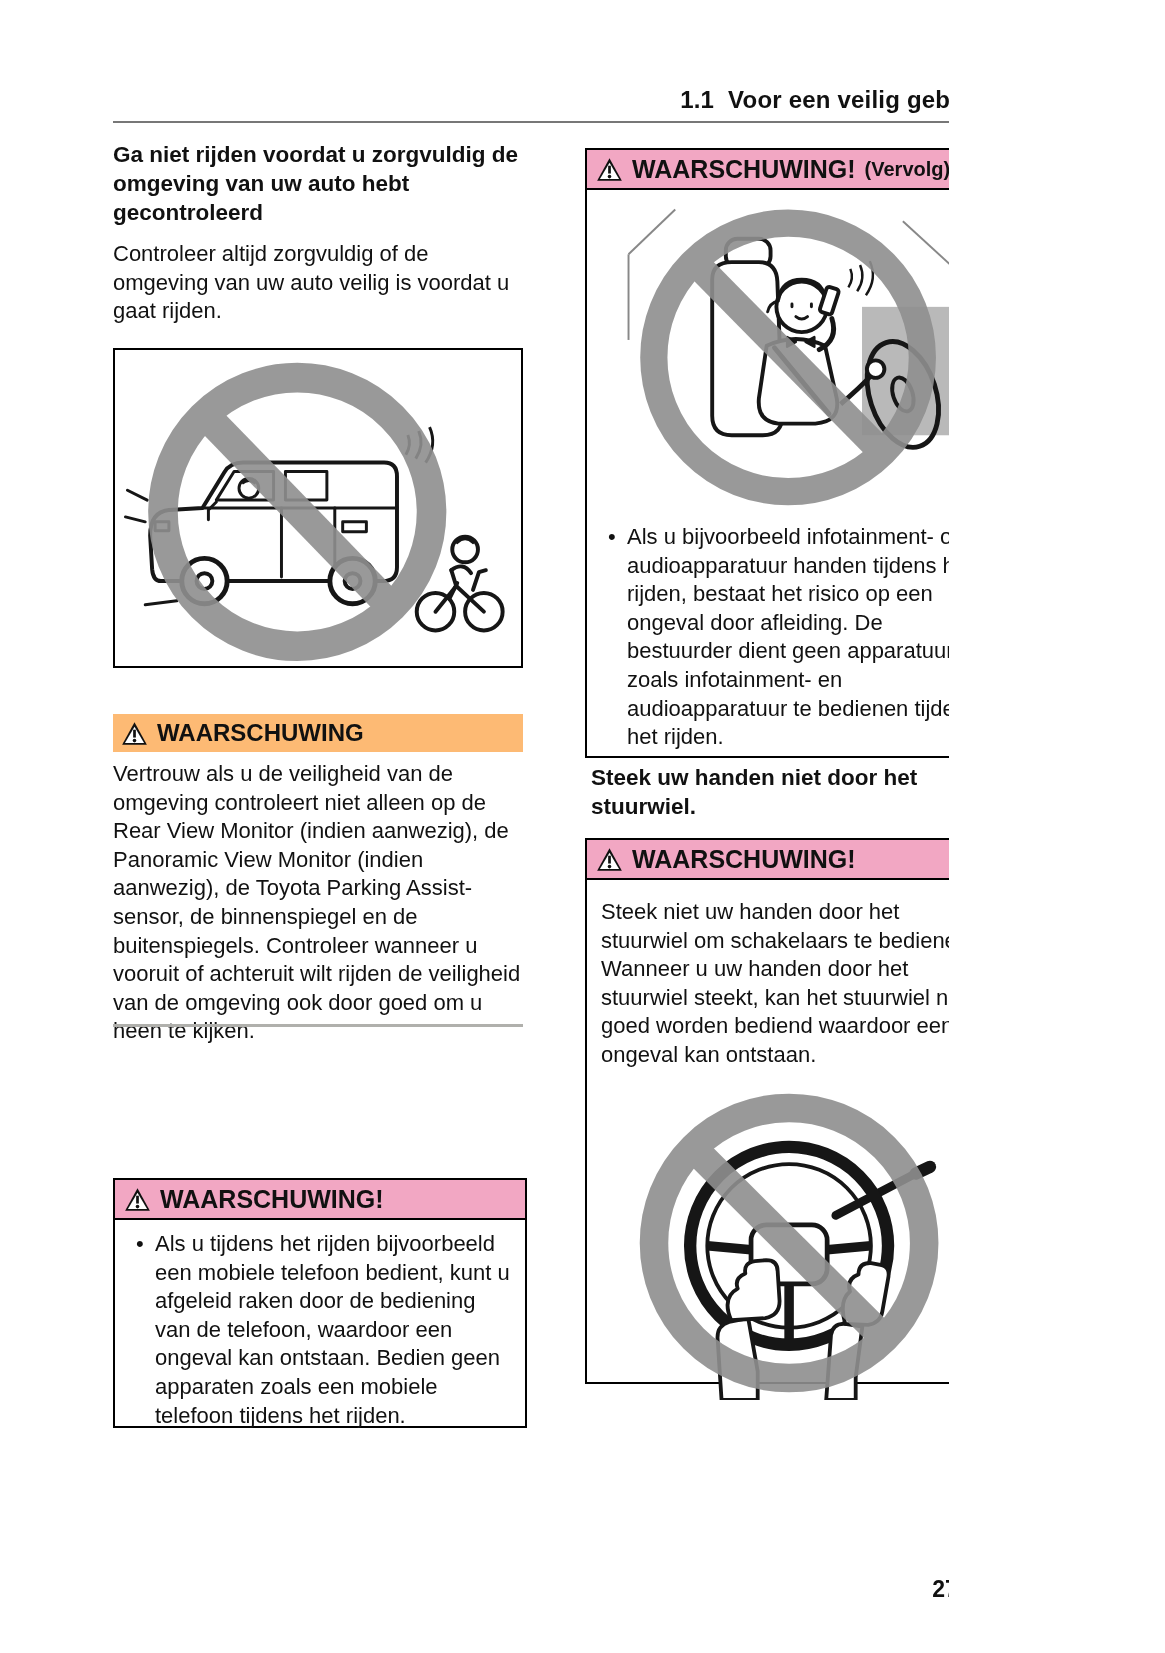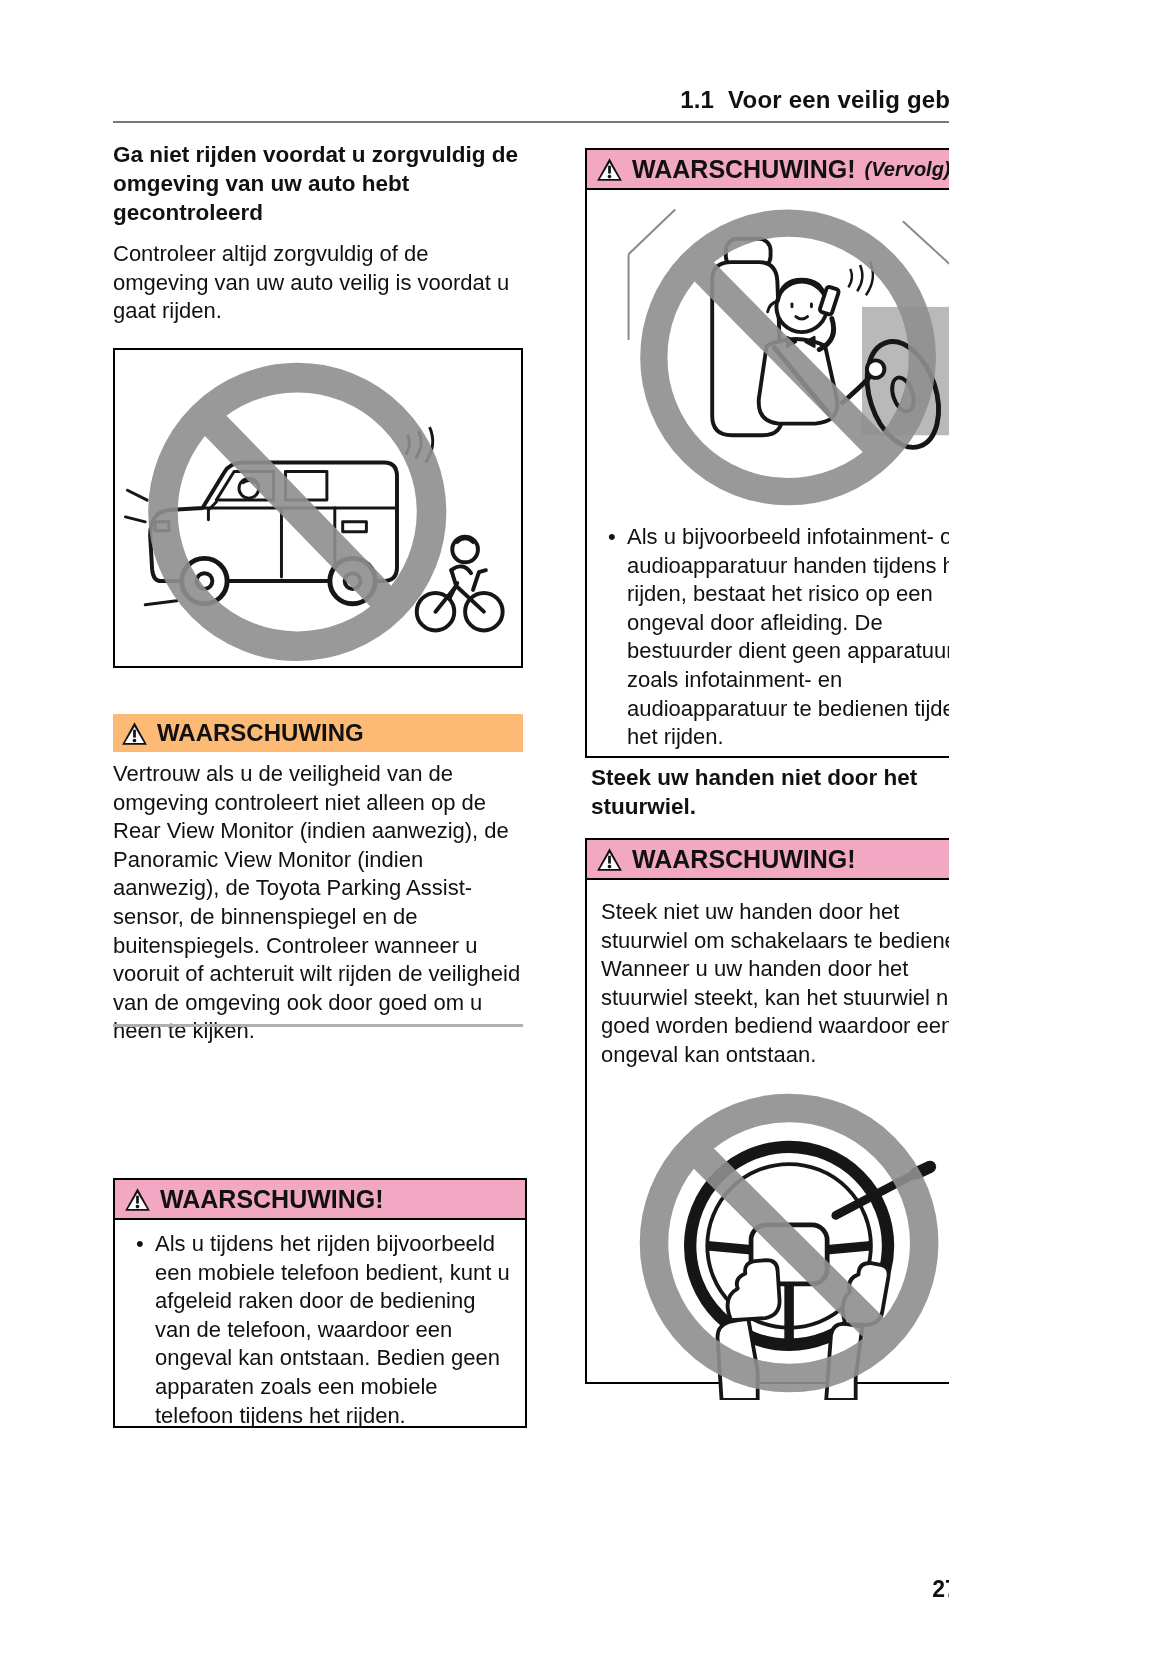--- a/index.html
+++ b/index.html
@@ -25,21 +25,21 @@
   .graybar { left:113px; top:714px; width:410px; height:38px; background:#fdba74;
              display:flex; align-items:center; gap:9px; padding:0 8px; font-weight:bold; font-size:24px; }
   .gray-body { left:113px; top:760px; width:412px; }
   .gray-rule { left:113px; top:1024px; width:410px; height:3px; background:#b0b0ac; }
   .l-heading2 { left:113px; top:1066px; width:416px; }
 
   
   .warnbox { border:2.5px solid #000; background:#fff; }
   .warnhead { display:flex; align-items:center; gap:9px; padding:0 9px; height:40px;
               border-bottom:2.5px solid #000; background:#f2a7c3; font-weight:bold; font-size:25px;text-align:right; }
-  .warnhead .suffix { font-size:20px; font-style:italic; }
+  .warnhead .suffix { font-size:20px; }
   .warn-content { padding:10px 14px 12px 14px; }
   .bullet { position:relative; padding-left:26px; }
   .bullet::before { content:"\2022"; position:absolute; left:7px; top:0; }
 
   .l-warnbox { left:113px; top:1178px; width:414px; height:250px; }
 
   
   .r-warnbox1 { left:585px; top:148px; width:412px; height:610px; }
   .r-illo { display:flex; justify-content:center; padding:4px 0 2px 0; }
   .r-heading { left:591px; top:763px; width:414px; }

